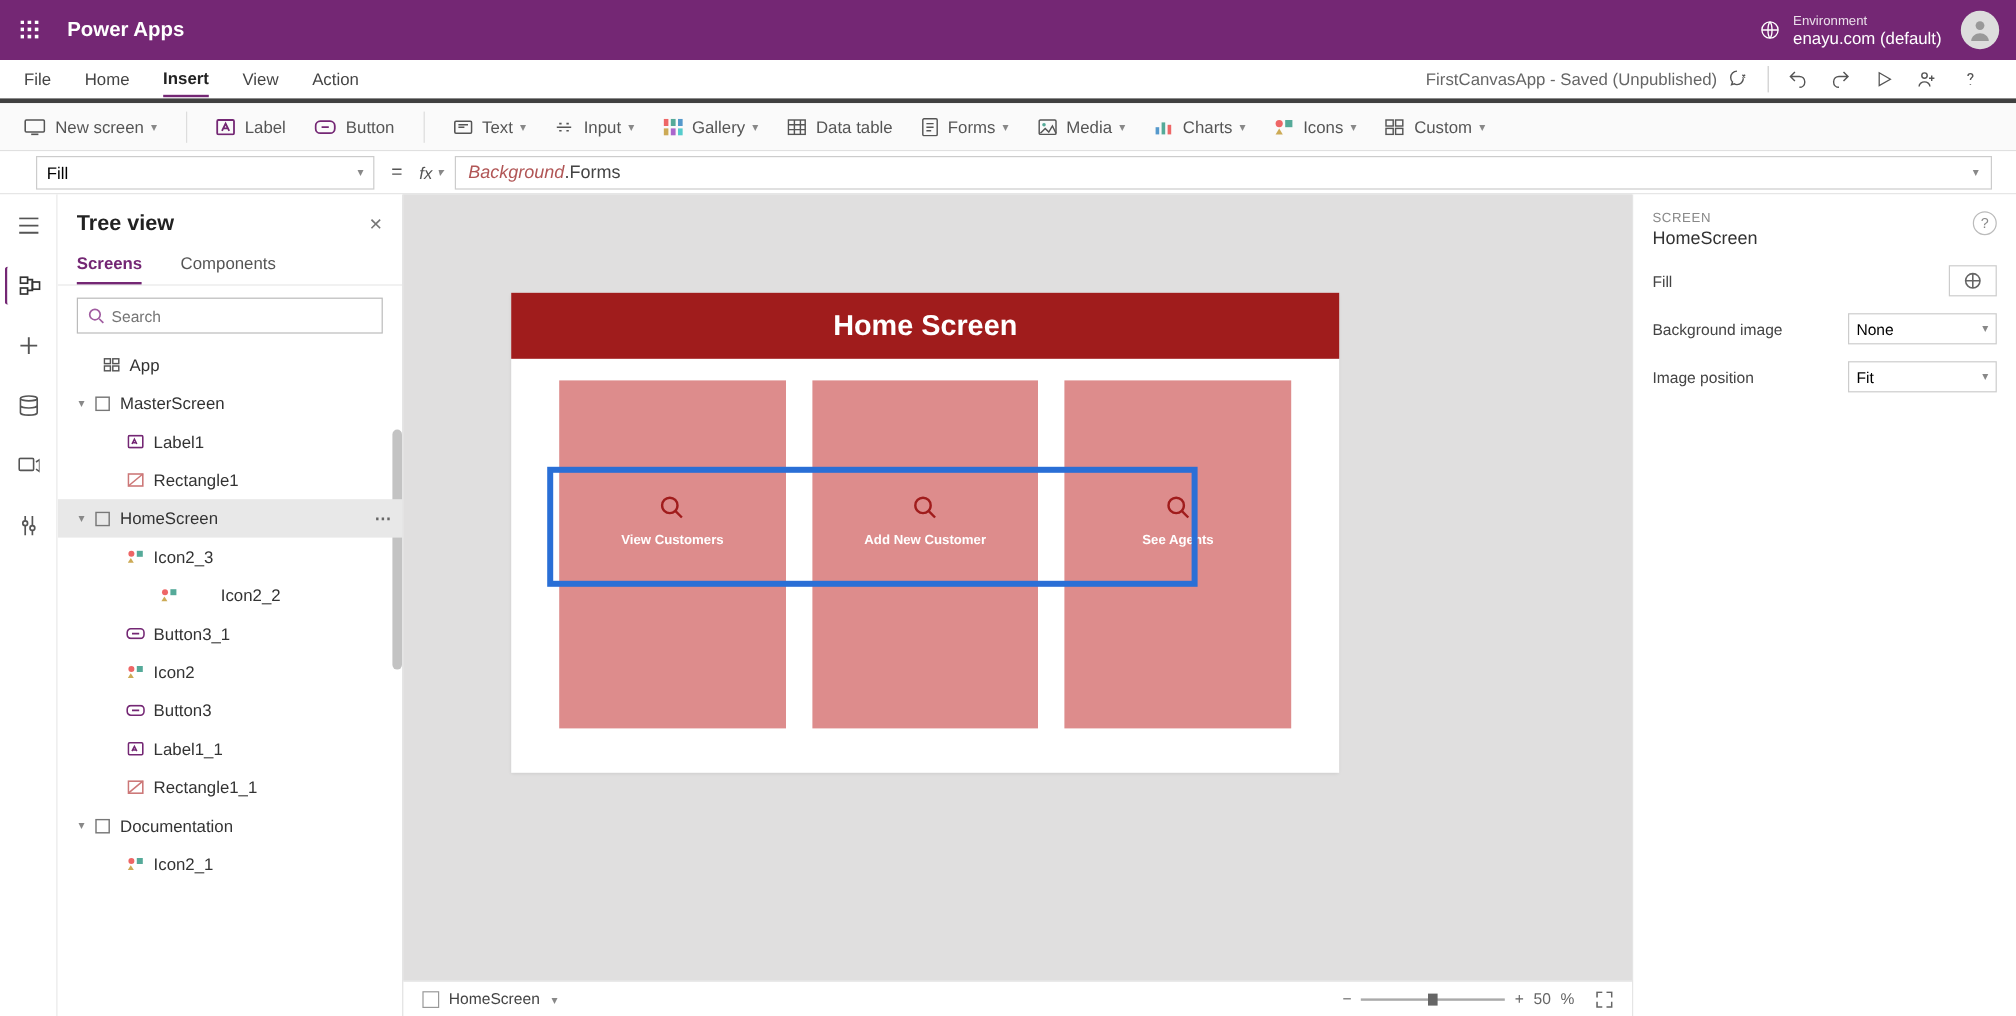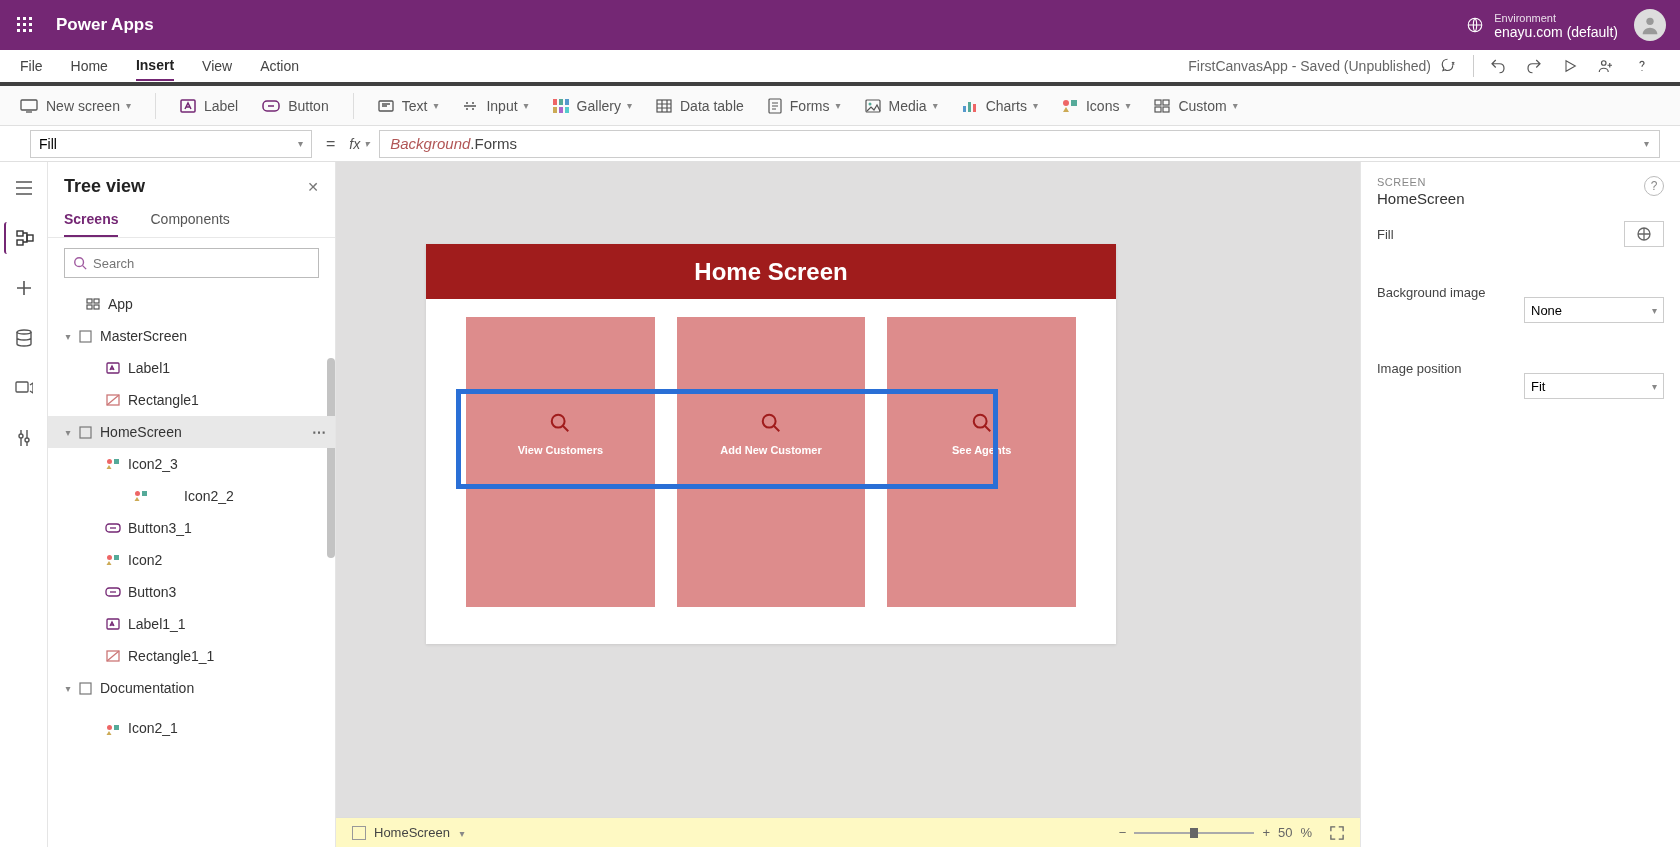--- a/index.html
+++ b/index.html
@@ -73,38 +73,38 @@
 .canvas { flex: 1; background: #e0dfdf; position: relative; overflow: hidden; }
 .artboard { position: absolute; left: 90px; top: 82px; width: 690px; height: 400px; background: #fff; box-shadow: 0 1px 3px rgba(0,0,0,.1); }
 .art-header { height: 55px; background: #a01c1c; display: flex; align-items: center; justify-content: center; color: #fff; font-size: 24px; font-weight: 700; }
 .tiles { display: flex; gap: 22px; padding: 18px 40px; position: relative; }
 .tile { flex: 1; height: 290px; background: #dd8c8c; position: relative; }
 .tile-content { position: absolute; top: 95px; left: 0; right: 0; display: flex; flex-direction: column; align-items: center; color: #fff; }
 .tile-mag { margin-bottom: 10px; }
 .tile-label { font-size: 11px; font-weight: 600; }
 .sel-box { position: absolute; left: 30px; top: 90px; width: 542px; height: 100px; border: 5px solid #2a6fd6; }
 
-.status { position: absolute; bottom: 0; left: 0; right: 0; height: 30px; background: #fef9c3; border-top: 1px solid #ddd; display: flex; align-items: center; padding: 0 16px; }
+.status { position: absolute; bottom: 0; left: 0; right: 0; height: 30px; background: #ffffff; border-top: 1px solid #ddd; display: flex; align-items: center; padding: 0 16px; }
 .st-chk { width: 14px; height: 14px; border: 1px solid #999; margin-right: 8px; }
 .st-name { font-size: 13px; color: #444; }
 .st-car { margin-left: 6px; color: #888; font-size: 10px; }
 .zoom { margin-left: auto; display: flex; align-items: center; gap: 8px; color: #666; font-size: 13px; }
 .zoom .track { width: 120px; height: 2px; background: #aaa; position: relative; }
 .zoom .thumb { position: absolute; top: -4px; left: 56px; width: 8px; height: 10px; background: #666; }
 
 
 .props { width: 320px; background: #fff; border-left: 1px solid #e5e5e5; padding: 14px 16px; position: relative; }
 .props .plabel { font-size: 11px; color: #888; letter-spacing: .5px; }
 .props .pname { font-size: 15px; color: #333; margin-top: 2px; }
 .prop-tabs { display: flex; gap: 20px; border-bottom: 1px solid #e8e8e8; margin-top: 14px; }
 .prop-tab { font-size: 13px; padding: 6px 0 8px; color: #555; cursor: pointer; }
 .prop-tab.active { color: #333; border-bottom: 2px solid #742774; font-weight: 600; }
 .prow { display: flex; align-items: center; margin-top: 14px; }
 .prow .klabel { flex: 1; font-size: 13px; color: #444; }
-.prow .kval { width: 140px; height: 26px; border: 1px solid #ccc; display: flex; align-items: center; padding: 0 6px; font-size: 13px; justify-content: space-between; margin-top: 36px; }
+.prow .kval { width: 124px; height: 26px; border: 1px solid #ccc; display: flex; align-items: center; padding: 0 6px; font-size: 13px; justify-content: space-between; }
 .prow .kbtn { width: 40px; height: 26px; border: 1px solid #ccc; display: flex; align-items: center; justify-content: center; }
 .helpq { position: absolute; top: 14px; right: 16px; width: 20px; height: 20px; border: 1px solid #bbb; border-radius: 50%; display: flex; align-items: center; justify-content: center; font-size: 12px; color: #888; cursor: pointer; }
 
 svg { display: block; }
 </style>
 </head>
 <body>
 
 <div class="header">
   <div class="waffle">
@@ -521,21 +521,21 @@
         </div>
         <div class="tv-node" style="padding-left: 12px;">
           <span class="chev">▾</span>
           <span class="nico">
             <svg width="13" height="13" viewBox="0 0 13 13" fill="none" stroke="#777" stroke-width="1.2">
               <rect x="1" y="1" width="11" height="11"></rect>
             </svg>
           </span>
           <span>Documentation</span>
         </div>
-        <div class="tv-node" style="padding-left: 40px; align-items: flex-end;">
+        <div class="tv-node" style="padding-left: 40px;">
           <span class="chev"></span>
           <span class="nico">
             <svg width="14" height="12" viewBox="0 0 14 12">
               <circle cx="3.5" cy="3.5" r="2.5" fill="#e66"></circle>
               <rect x="8" y="1" width="5" height="5" fill="#5a9"></rect>
               <path d="M3 7l2.5 4H.5z" fill="#ca5"></path>
             </svg>
           </span>
           <span>Icon2_1</span>
         </div>

